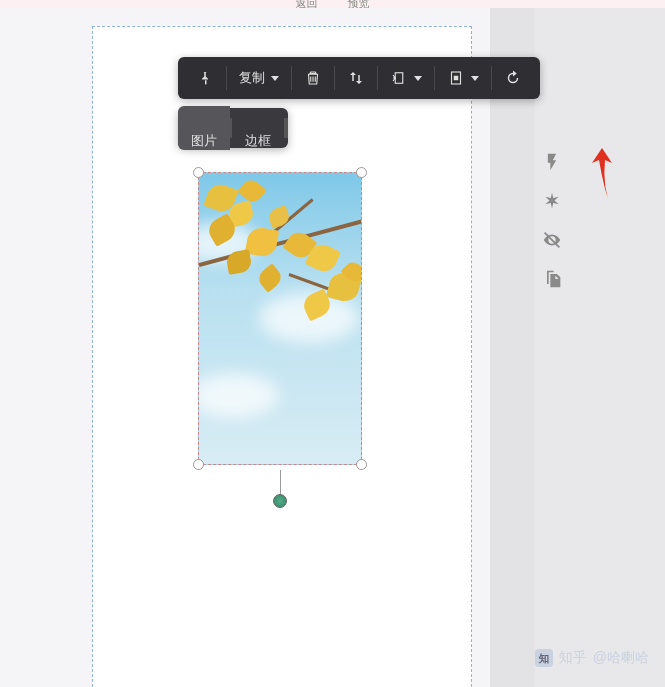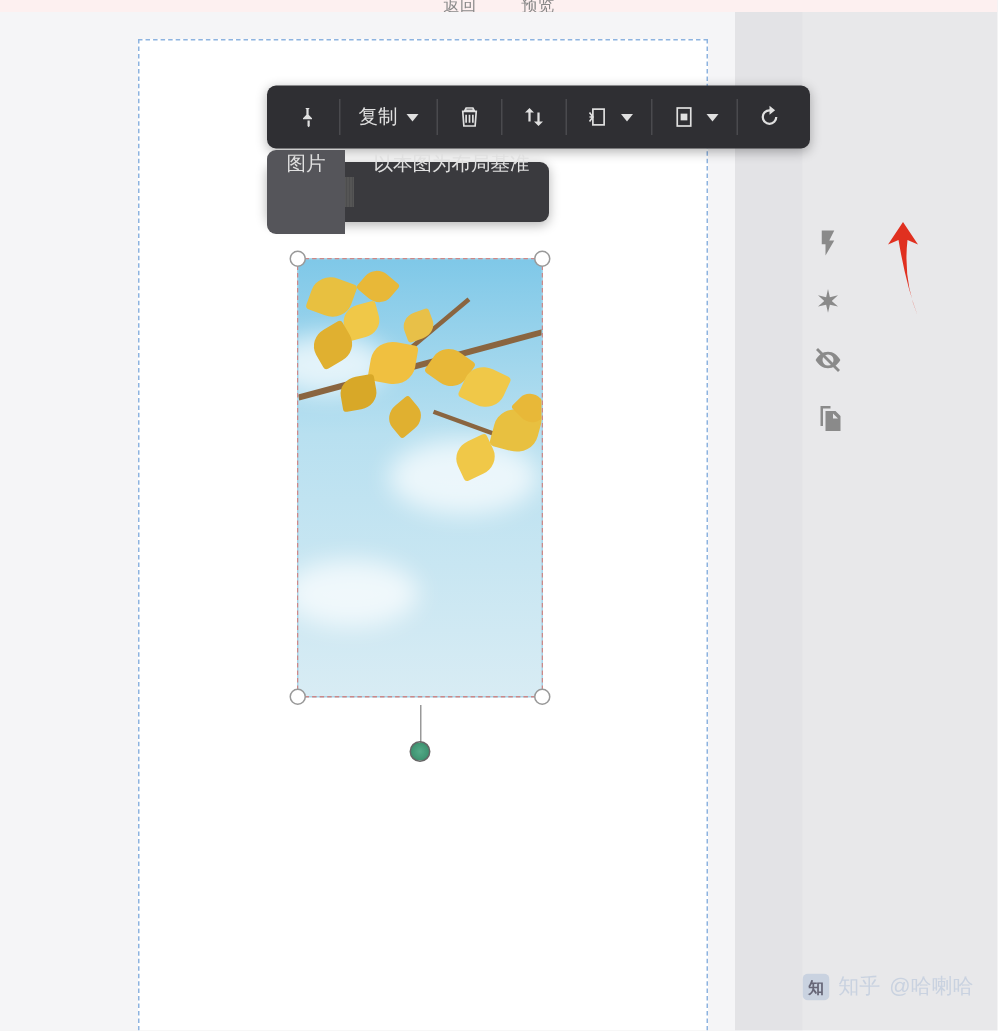--- a/index.html
+++ b/index.html
@@ -122,23 +122,23 @@
       top: 108px;
       left: 178px;
       height: 40px;
       background: #3a3a3e;
       border-radius: 6px;
       display: flex;
       align-items: center;
       box-shadow: 0 2px 8px rgba(0,0,0,0.3);
     }
     .tab-btn {
-      height: 56px;
-      display: flex;
-      align-items: flex-start;
+      height: 44px;
+      display: flex;
+      align-items: flex-end;
       padding: 0 13px;
       color: #e0e0e0;
       font-size: 13px;
       cursor: pointer;
     }
     .tab-btn.active {
       background: #55555a;
       border-radius: 6px 0 0 6px;
     }
     .tab-sep {
@@ -340,27 +340,27 @@
       </svg>
   </div>
 </div>
 
 <div class="toolbar-secondary">
   <div class="tab-btn active">
       <span>图片</span>
     </div>
   <div class="tab-sep"></div>
   <div class="tab-sep"></div>
-  <div class="tab-sep"></div>
-  <div class="tab-sep"></div>
-  <div class="tab-sep"></div>
-  <div class="tab-sep"></div>
   <div class="tab-btn">
-      <span>以本图为布局基准</span>
+      <span>边框</span>
     </div>
+  <div class="tab-sep"></div>
+  <div class="tab-sep"></div>
+  <div class="tab-sep"></div>
+  <div class="tab-sep"></div>
 </div>
 
 <svg class="arrow-annotation" viewBox="0 0 40 70">
   <path d="M20 3 L10 18 L17 15 Q22 45 30 66 Q20 42 23 15 L30 18 Z" fill="#e03020"></path>
 </svg>
 
 <div class="watermark">
   <svg width="18" height="18" viewBox="0 0 24 24">
       <rect width="24" height="24" rx="5" fill="#c9d2e0"></rect>
       <text x="12" y="17" text-anchor="middle" font-size="14" fill="#667" font-weight="bold">知</text>

